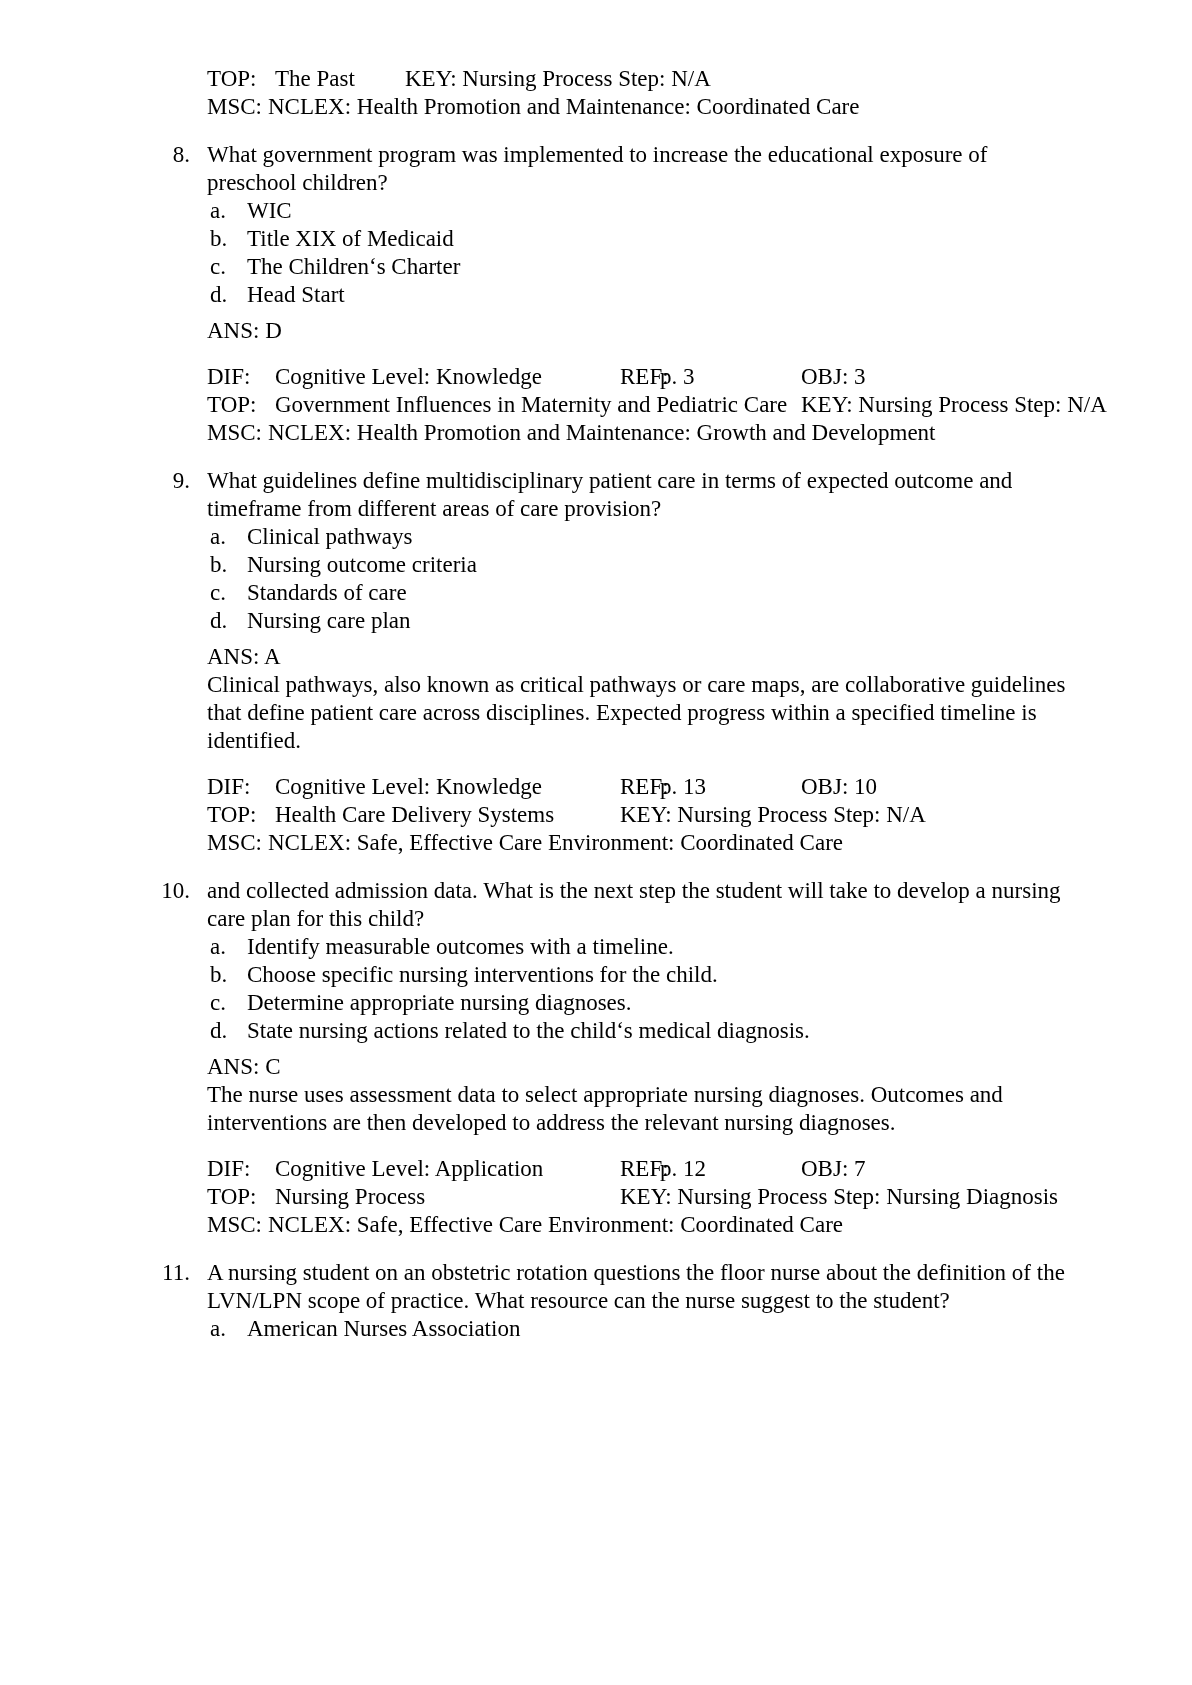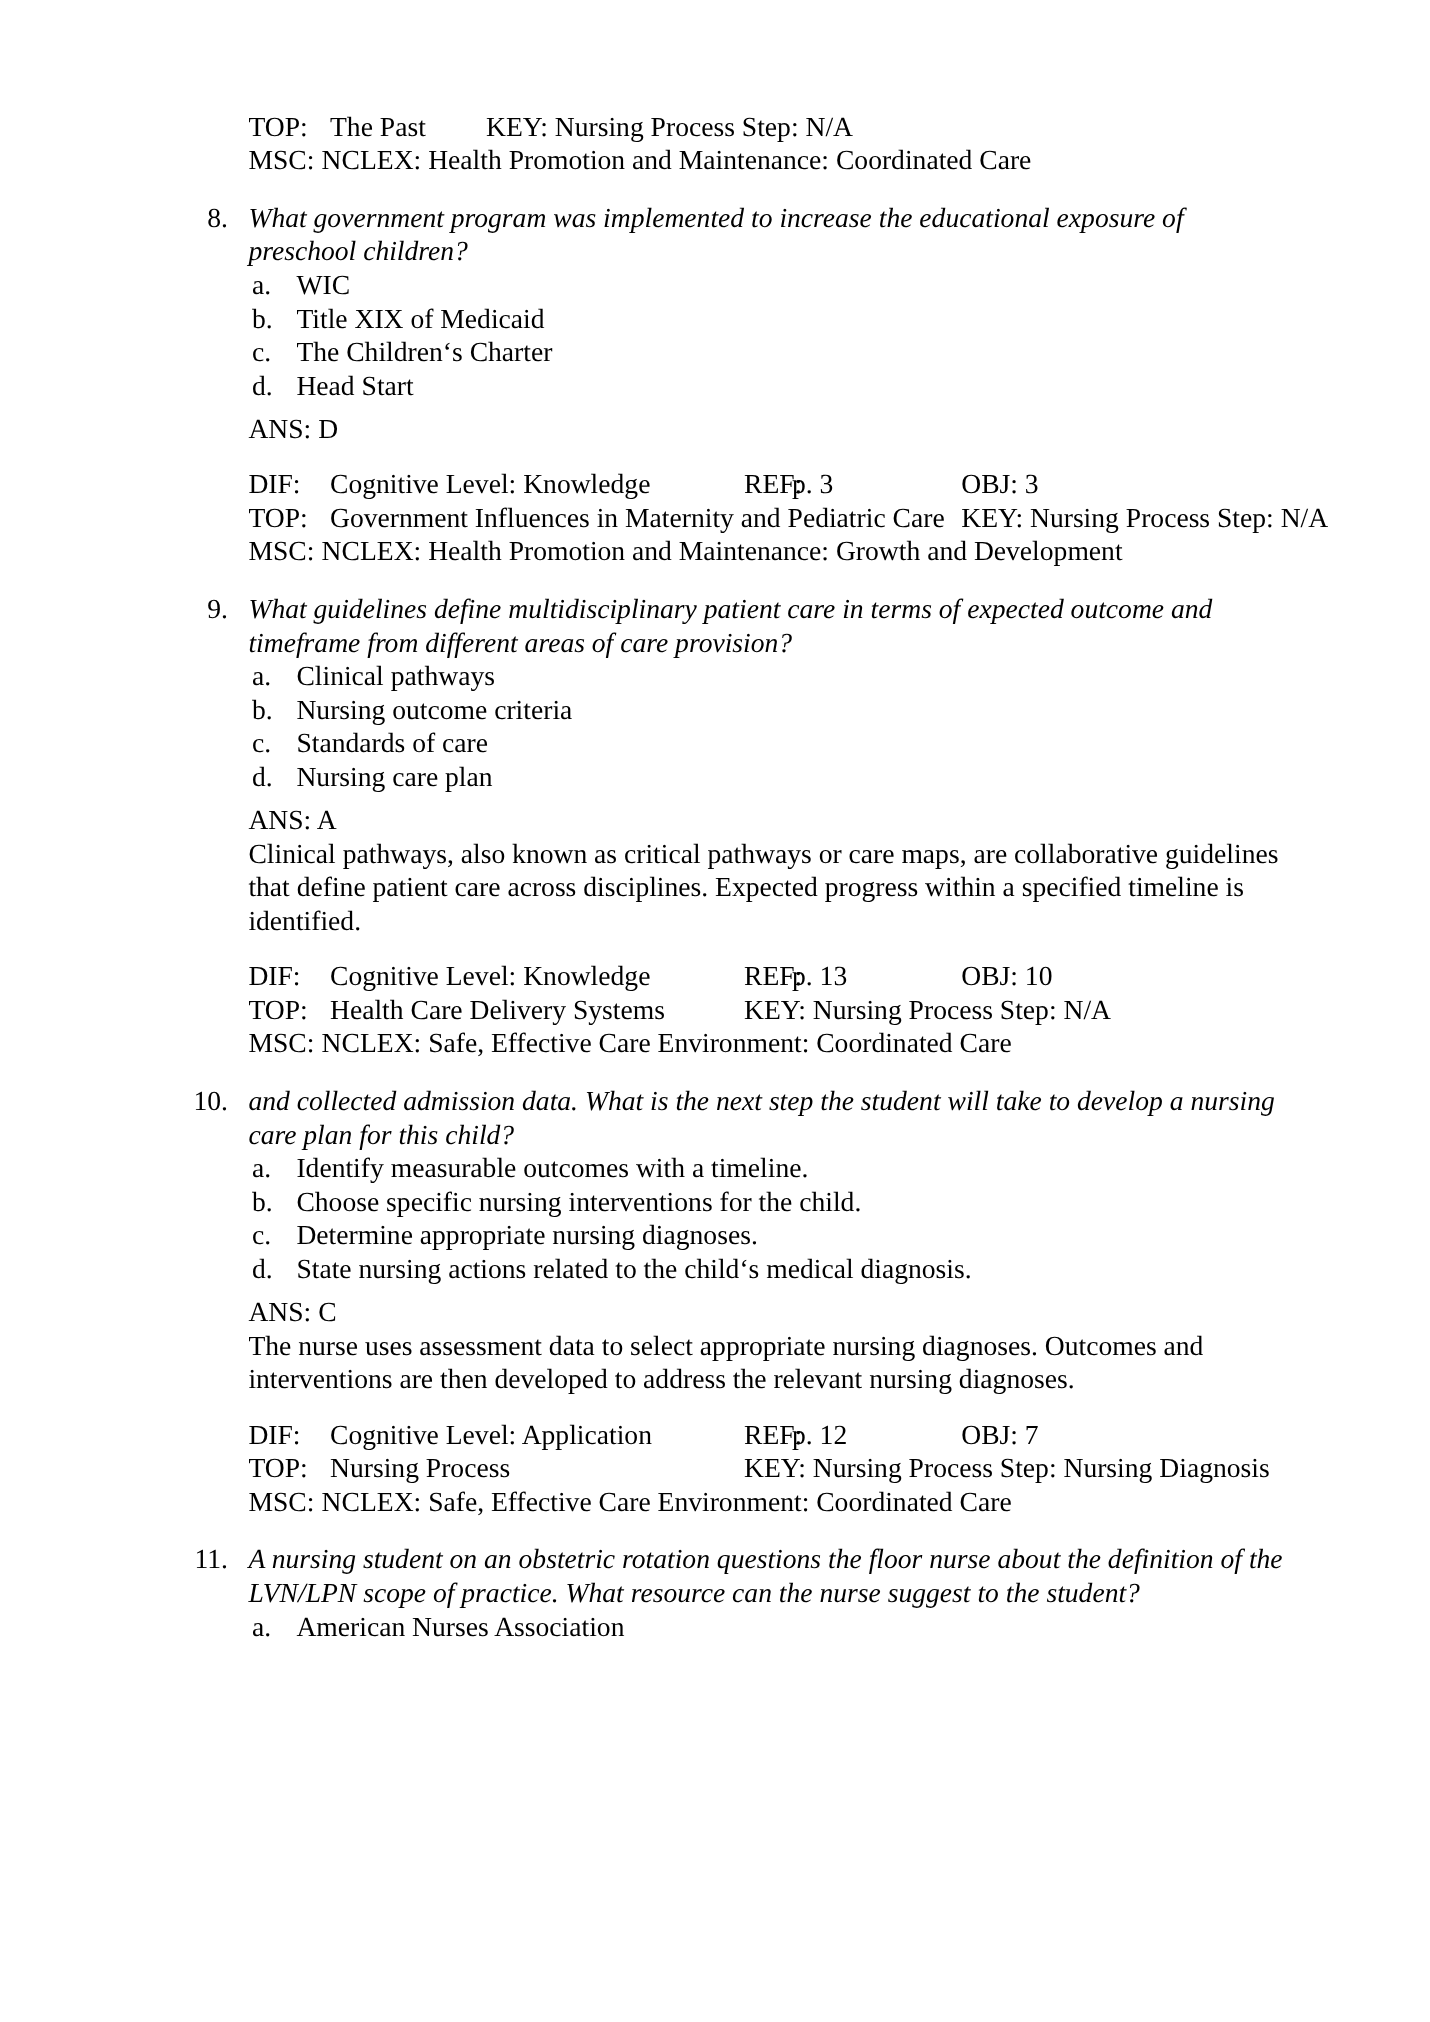--- a/index.html
+++ b/index.html
@@ -15,33 +15,33 @@
     overflow: hidden;
     font-family: "Liberation Serif", "DejaVu Serif", serif;
     font-size: 23px;
     line-height: 28px;
     color: #000000;
   }
   .content {
     position: relative;
     margin-left: 207px;
     width: 850px;
-    padding-top: 92px;
+    padding-top: 65px;
   }
   .line { height: 28px; white-space: nowrap; }
   .qblock { position: relative; }
   .qnum {
     position: absolute;
     left: -67px;
     top: 0;
     width: 50px;
     text-align: right;
     white-space: nowrap;
   }
-  .qtext-line { height: 28px; white-space: nowrap; font-style: italic; }
+  .qtext-line { height: 28px; white-space: nowrap; }
   .opt {
     position: relative;
     height: 28px;
     padding-left: 40px;
     white-space: nowrap;
   }
   .opt-letter {
     position: absolute;
     left: 3px;
     top: 0;

